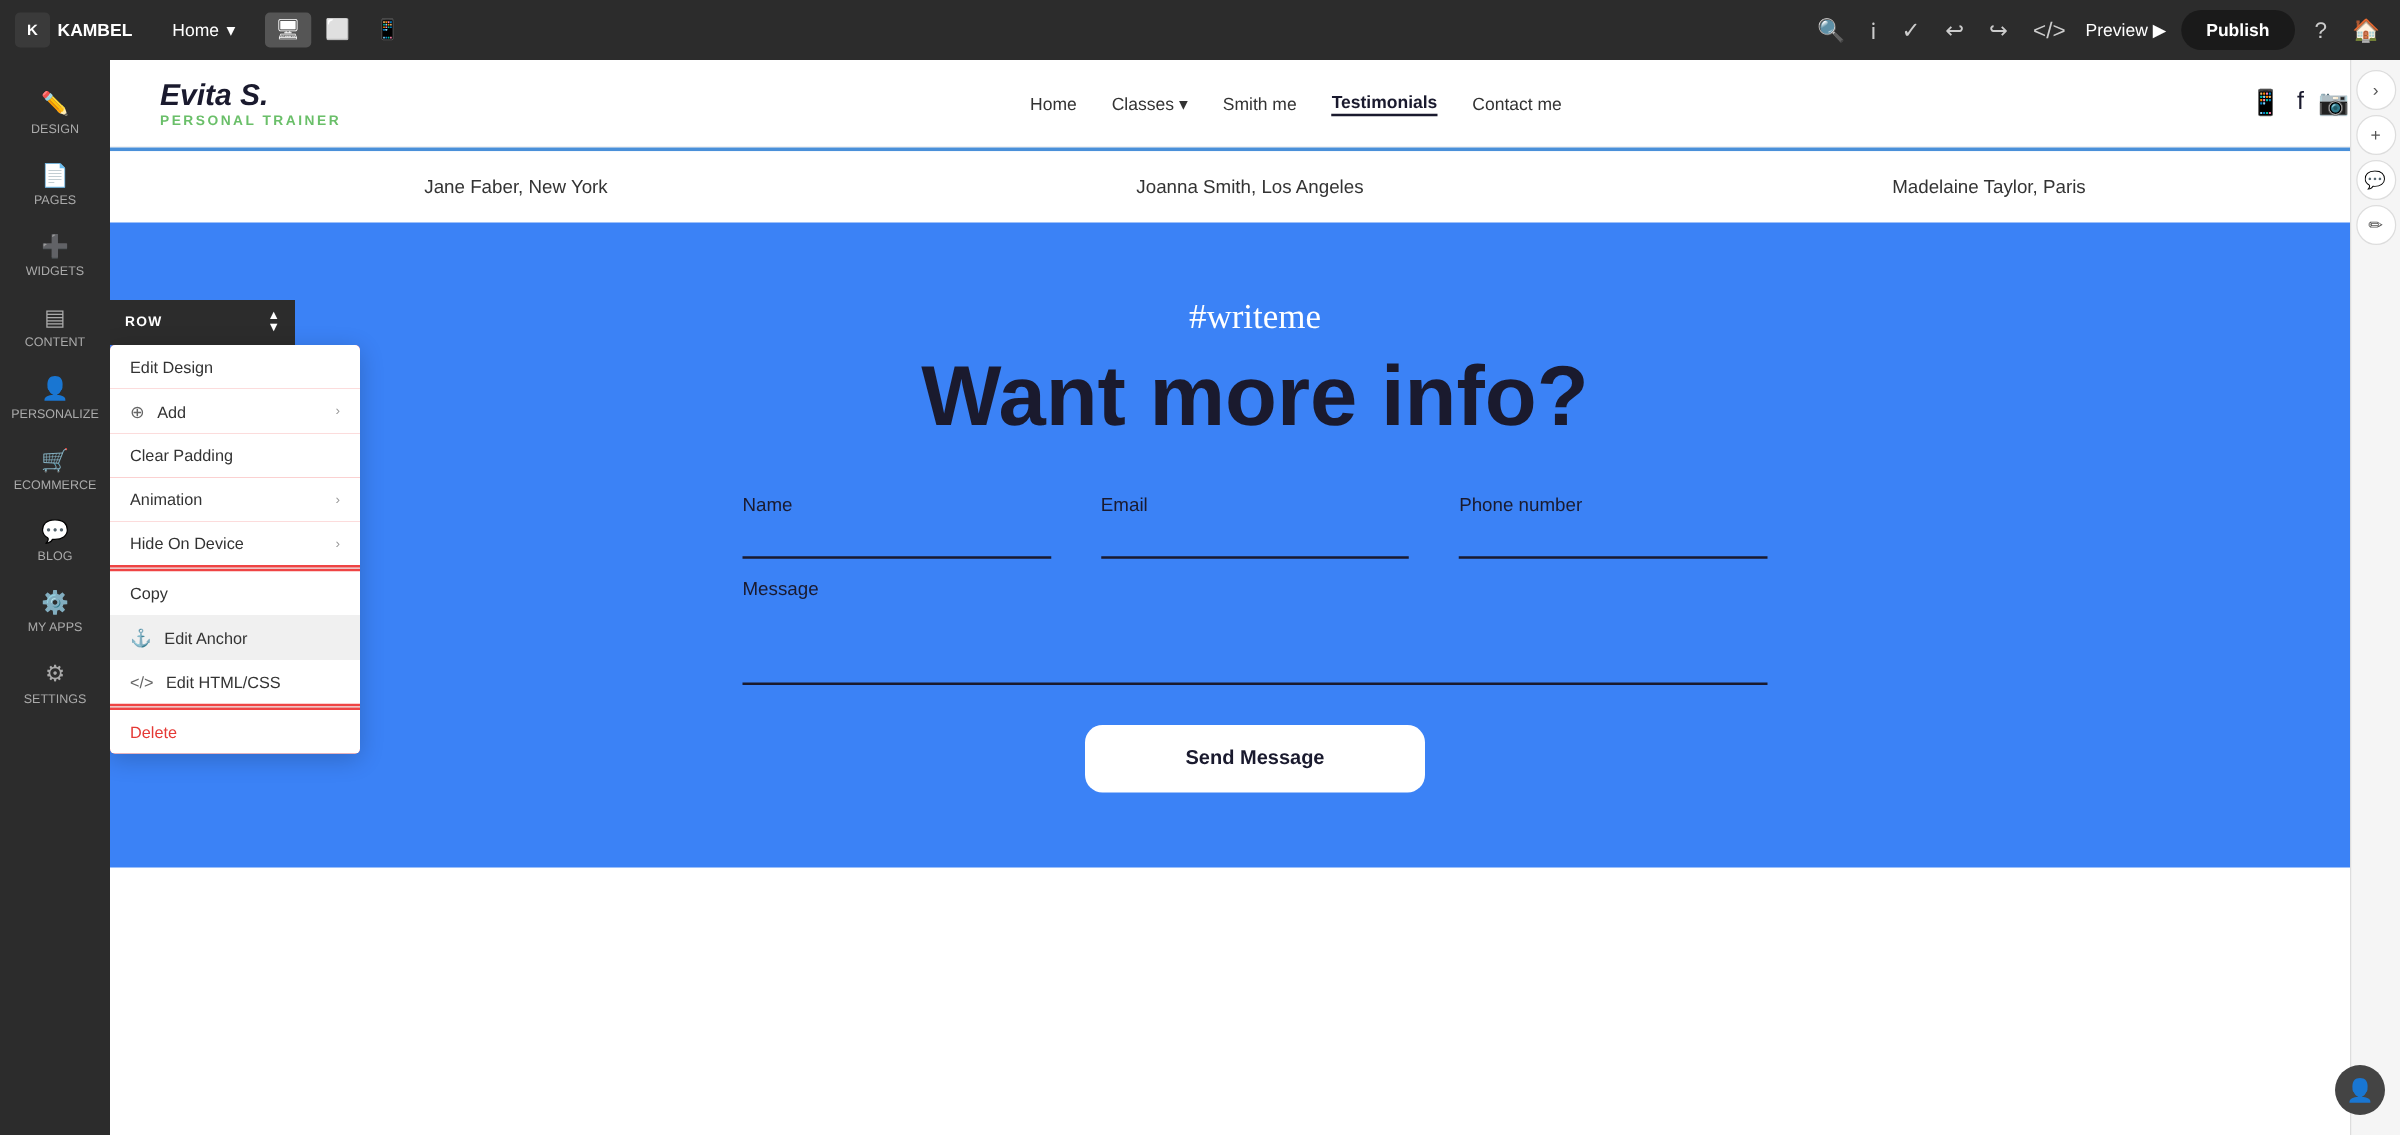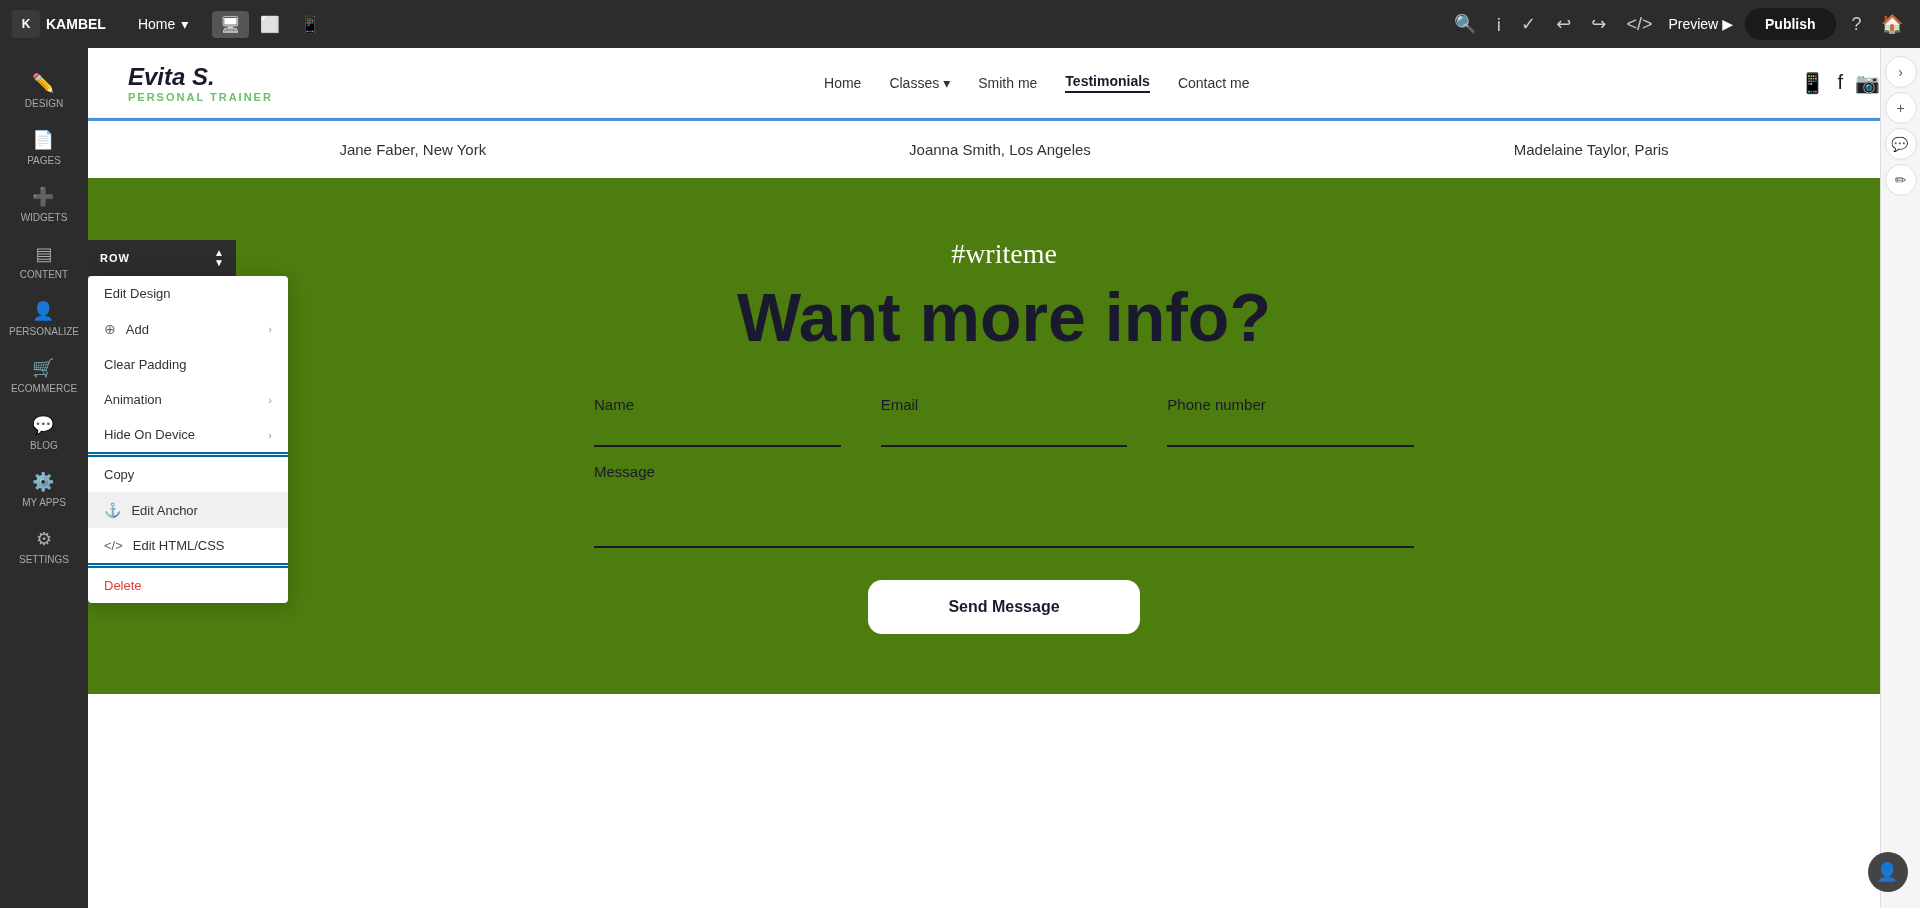--- a/index.html
+++ b/index.html
@@ -127,21 +127,21 @@
     }
     .testimonial-row {
       display: flex; justify-content: space-around; align-items: center;
     }
     .testimonial-name {
       font-size: 15px; color: #333; text-align: center;
     }
 
     
     .contact-section {
-      background: #4d7c0f;
+      background: #3b82f6;
       padding: 60px 40px;
       min-height: 500px;
       position: relative;
     }
     .contact-hashtag {
       text-align: center; font-size: 28px; color: white;
       font-family: 'Brush Script MT', cursive; margin-bottom: 8px;
     }
     .contact-title {
       text-align: center; font-size: 68px; font-weight: 900;
@@ -199,21 +199,21 @@
       display: flex; flex-direction: column; margin-left: auto;
     }
     .row-arrow {
       background: transparent; border: none; color: white;
       font-size: 10px; cursor: pointer; line-height: 1;
       pointer-events: all;
     }
     .context-menu {
       position: absolute;
       top: 228px; left: 0;
-      background: #0369a1;
+      background: #ef4444;
       box-shadow: 0 4px 20px rgba(0,0,0,0.2);
       border-radius: 4px;
       min-width: 200px;
       overflow: hidden;
       pointer-events: all;
       z-index: 850;
     }
     .context-menu-item {
       display: flex; align-items: center; gap: 10px;
       padding: 10px 16px; font-size: 13px; color: #333;

